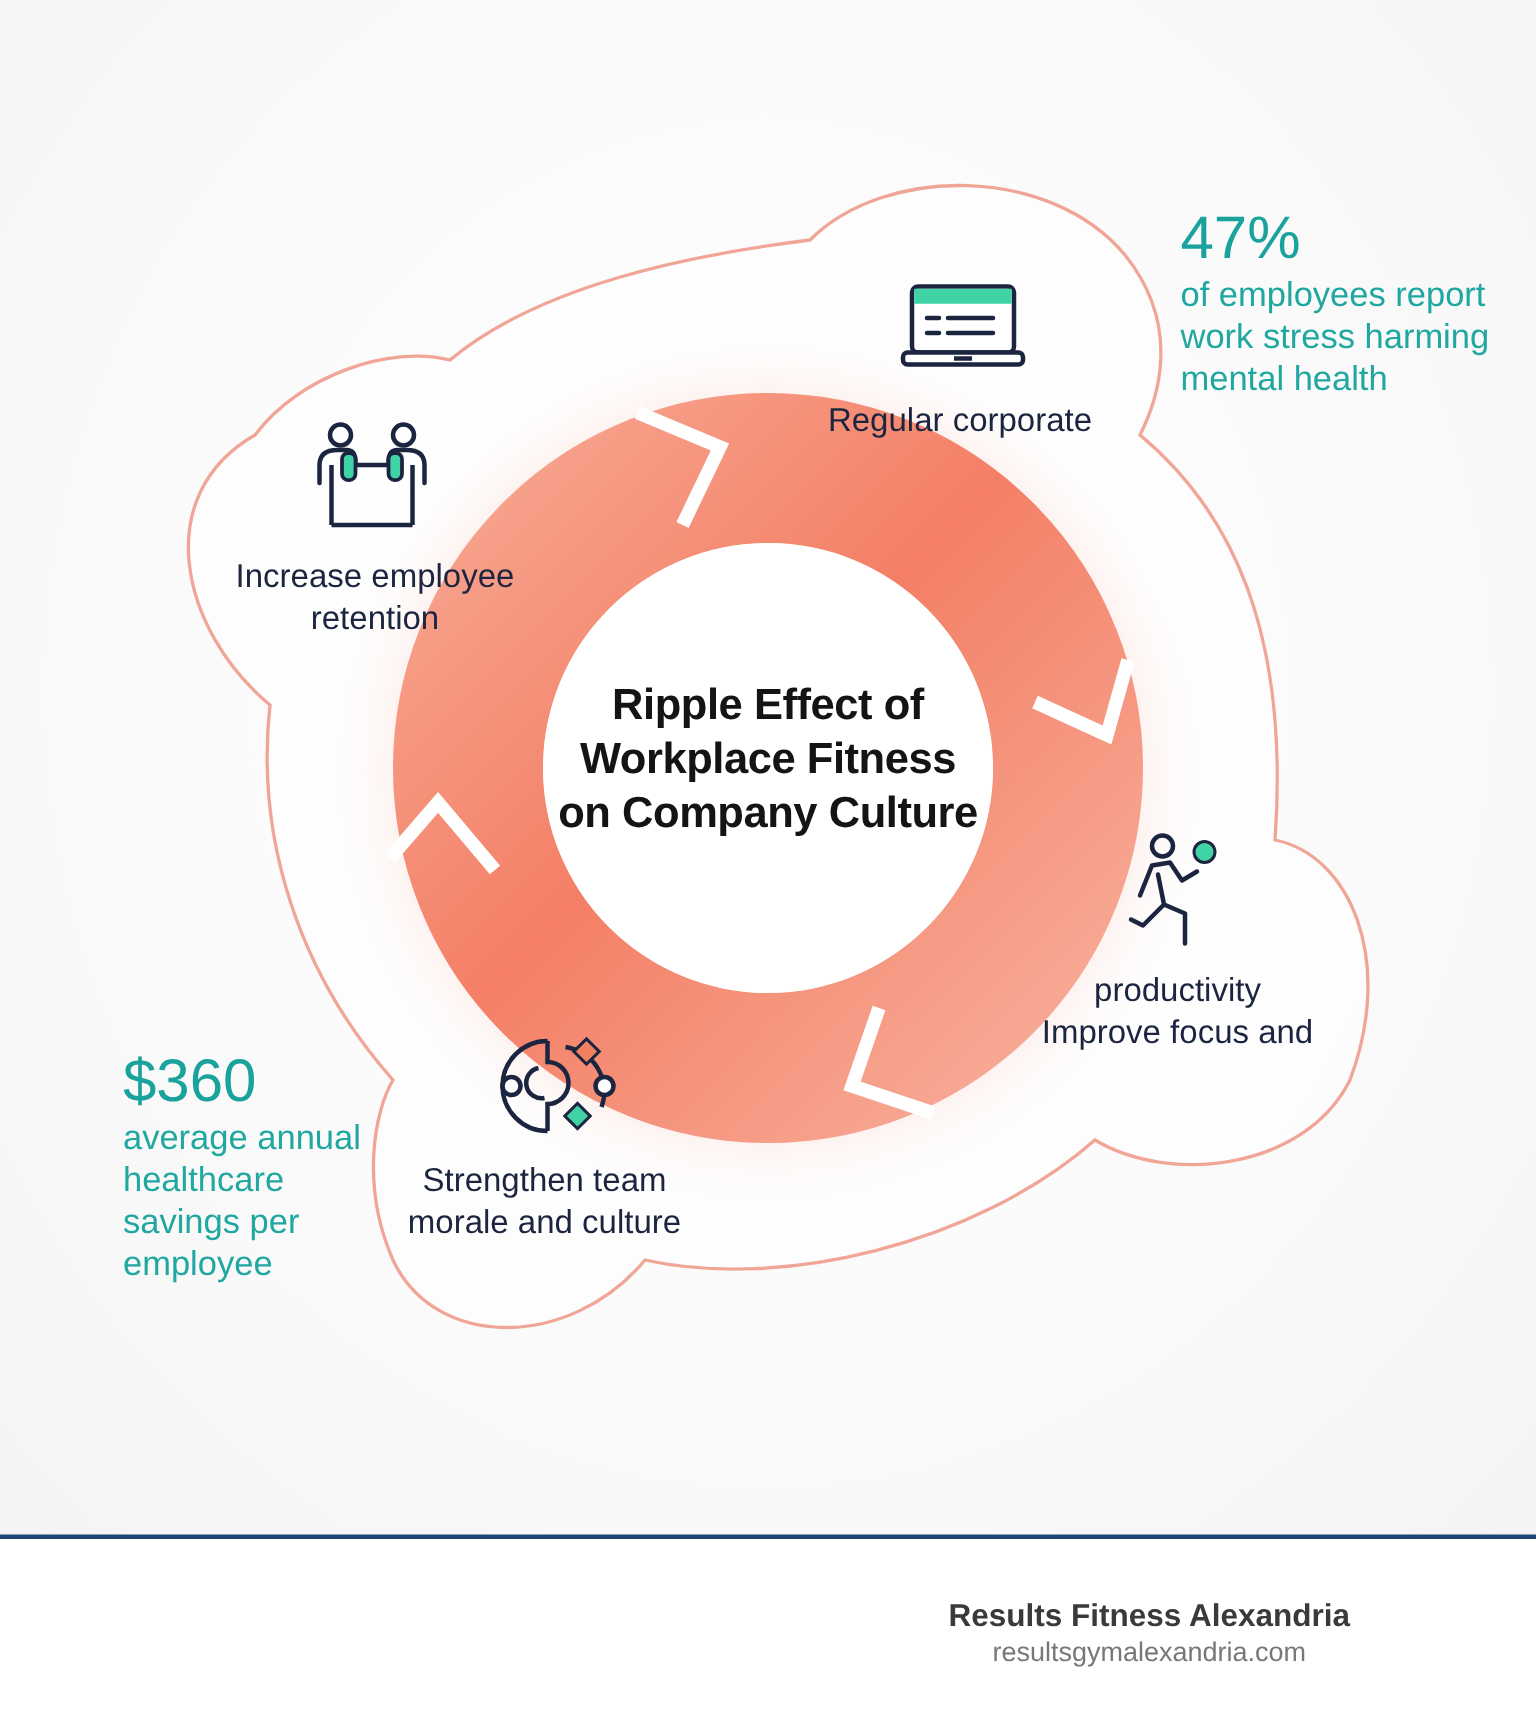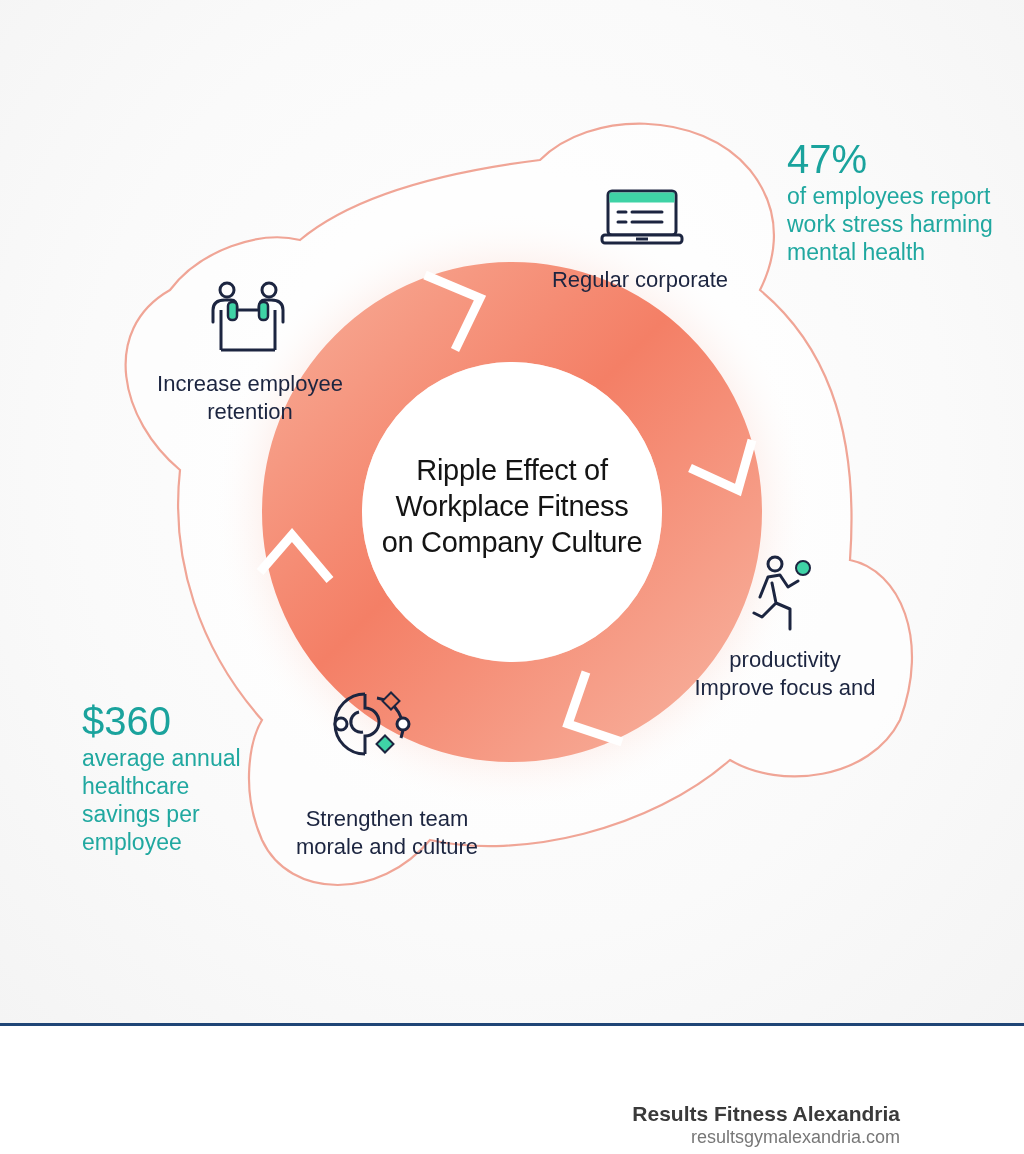--- a/index.html
+++ b/index.html
@@ -1,27 +1,27 @@
 <!DOCTYPE html>
 <html><head>
 <meta charset="utf-8">
 <style>
   html, body { margin:0; padding:0; }
   body { width:1024px; height:1154px; background:#f8f8f8; position:relative; overflow:hidden; font-family:"Liberation Sans", sans-serif; }
   .canvas { position:absolute; left:0; top:0; width:1024px; height:1024px; background:radial-gradient(ellipse at 50% 45%, #ffffff 0%, #fafafa 60%, #f4f4f4 100%); }
   svg.diagram { position:absolute; left:0; top:0; width:1024px; height:1024px; }
-  .center-title { position:absolute; left:362px; top:452px; width:300px; text-align:center; font-size:29px; font-weight:normal; color:#141414; line-height:36px; letter-spacing:-0.3px; }
+  .center-title { position:absolute; left:362px; top:452px; width:300px; text-align:center; font-size:29px; font-weight:bold; color:#141414; line-height:36px; letter-spacing:-0.3px; }
   .node-label { position:absolute; text-align:center; font-size:22px; color:#1c2540; line-height:28px; }
   .icon { position:absolute; }
   .stat { position:absolute; color:#1aa39d; }
   .stat .big { font-size:40px; font-weight:normal; line-height:46px; color:#1aa39d; }
   .stat .desc { font-size:23px; line-height:28px; color:#20a8a0; }
   .footer-line { position:absolute; left:0; top:1023px; width:1024px; height:3px; background:#1f4576; }
   .footer { position:absolute; left:0; top:1026px; width:1024px; height:128px; background:#ffffff; }
-  .brand { position:absolute; right:124px; top:1102px; text-align:right; }
+  .brand { position:absolute; right:124px; top:1066px; text-align:center; }
   .brand .name { font-size:21px; font-weight:bold; color:#3a3a3a; line-height:24px; }
   .brand .url { font-size:18px; color:#777777; line-height:22px; }
 </style>
 </head>
 <body>
 
 <div class="canvas"></div>
 
 <svg class="diagram" viewBox="0 0 1024 1024">
   <defs>
@@ -102,21 +102,21 @@
 <svg class="icon" style="left:333px; top:688px;" width="82" height="72" viewBox="0 0 82 72">
   <path d="M 32 6 A 30 30 0 0 0 32 66" fill="none" stroke="#1c2540" stroke-width="3"></path>
   <path d="M 32 6 L 32 20 A 14 14 0 0 1 32 48 L 32 66" fill="none" stroke="#1c2540" stroke-width="3"></path>
   <path d="M 26 24 A 10 10 0 0 0 30 44" fill="none" stroke="#1c2540" stroke-width="3"></path>
   <path d="M 44 10 A 30 30 0 0 1 68 50" fill="none" stroke="#1c2540" stroke-width="3"></path>
   <circle cx="8" cy="36" r="6" fill="#ffffff" stroke="#1c2540" stroke-width="3"></circle>
   <circle cx="70" cy="36" r="6" fill="#ffffff" stroke="#1c2540" stroke-width="3"></circle>
   <rect x="52" y="7" width="12" height="12" transform="rotate(45 58 13)" fill="#f08060" stroke="#1c2540" stroke-width="2"></rect>
   <rect x="46" y="50" width="12" height="12" transform="rotate(45 52 56)" fill="#3fd3a6" stroke="#1c2540" stroke-width="2"></rect>
 </svg>
-<div class="node-label" style="left:272px; top:773px; width:230px;margin-top:32px;">
+<div class="node-label" style="left:248px; top:773px; width:230px;">
   <div>Strengthen team</div>
   <div>morale and culture</div>
 </div>
 
 <svg class="icon" style="left:205px; top:280px;" width="86" height="72" viewBox="0 0 86 72">
   <circle cx="22" cy="10" r="7" fill="none" stroke="#1c2540" stroke-width="3"></circle>
   <circle cx="64" cy="10" r="7" fill="none" stroke="#1c2540" stroke-width="3"></circle>
   <path d="M 8 42 L 8 30 Q 8 20 20 20 L 26 20 Q 32 20 32 28 M 78 42 L 78 30 Q 78 20 66 20 L 60 20 Q 54 20 54 28" fill="none" stroke="#1c2540" stroke-width="3" stroke-linecap="round"></path>
   <line x1="16" y1="30" x2="16" y2="70" stroke="#1c2540" stroke-width="3"></line>
   <line x1="70" y1="30" x2="70" y2="70" stroke="#1c2540" stroke-width="3"></line>

